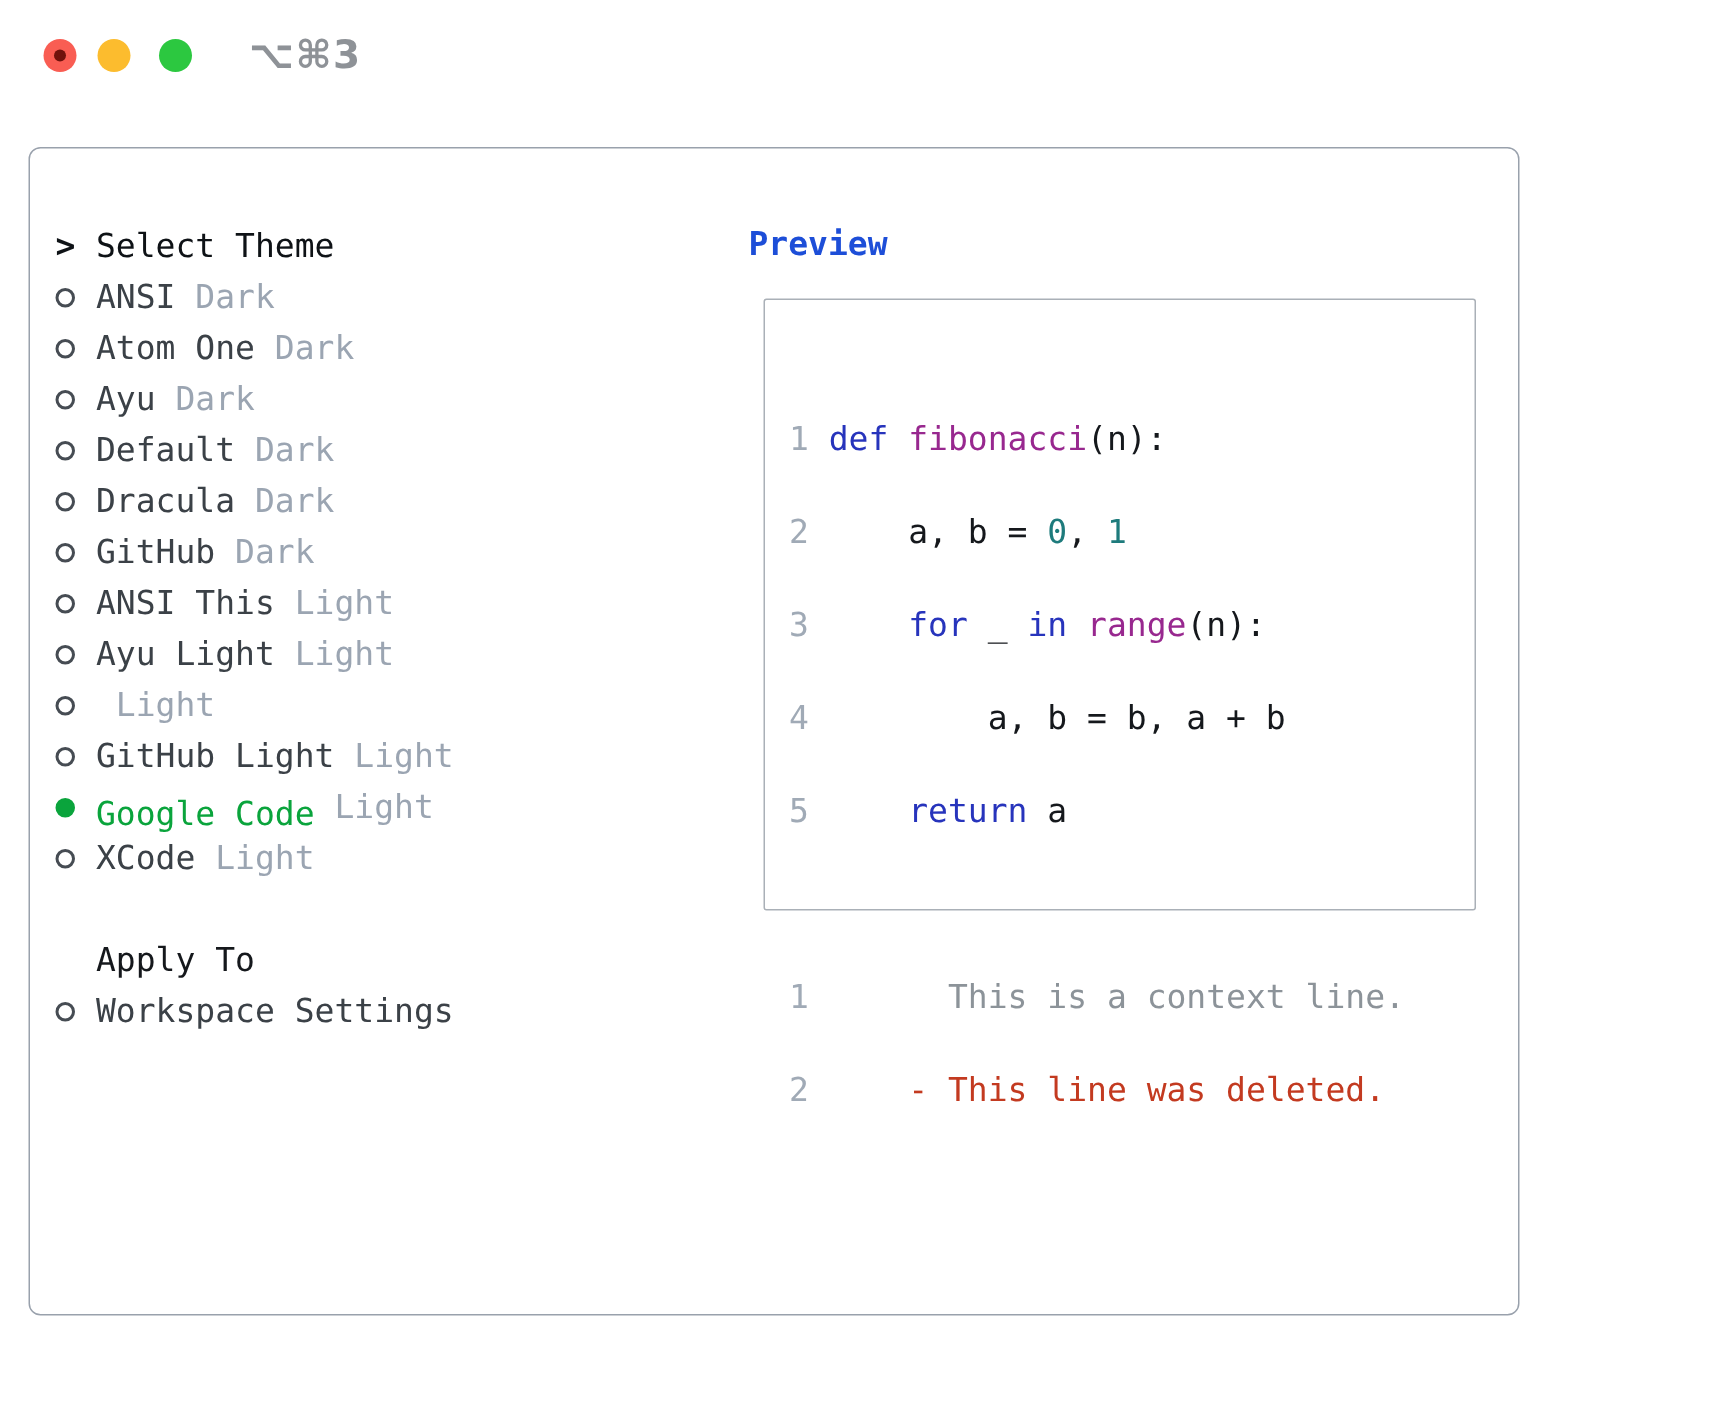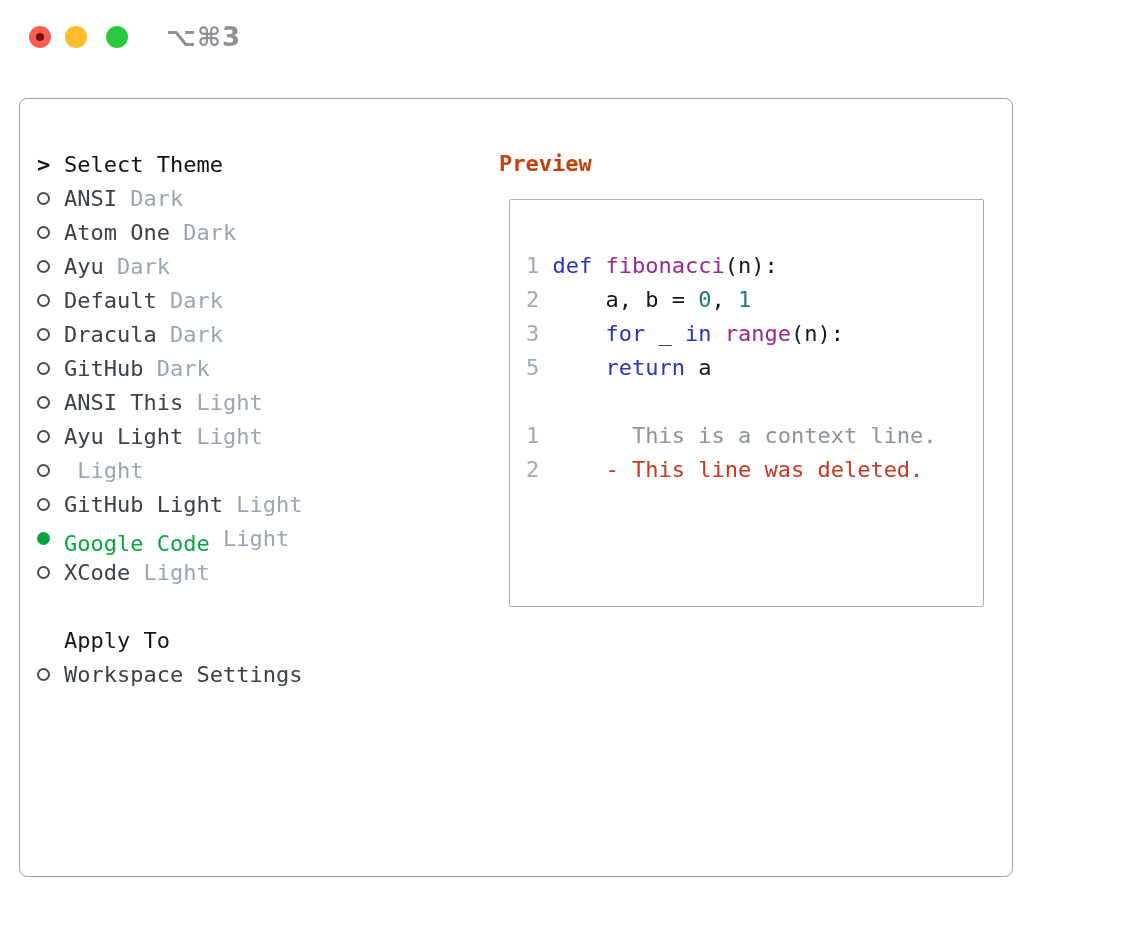--- a/index.html
+++ b/index.html
@@ -30,25 +30,25 @@
   .tvariant{color:#9ba5b2;}
   .apply-label{color:#15181c;}
   .ring{width:13px;height:13px;box-sizing:border-box;border:2px solid #464c53;border-radius:50%;display:inline-block;}
   .ring.sel{background:var(--accent,#0aa43c);border-color:var(--accent,#0aa43c);}
   .spacer{height:34px;}
   .help{color:#9ba5b2;}
   .help div{height:34px;line-height:34px;white-space:pre;}
 
   
   .preview-title{position:absolute;left:479px;top:48px;height:34px;line-height:34px;
-                 font-weight:bold;color:#c2410c;}
+                 font-weight:bold;color:#1d4ed8;}
   .preview-box{position:absolute;left:489px;top:100px;width:475px;height:408px;box-sizing:border-box;
                border:1.5px solid #aab0b7;border-radius:2px;}
   #code{position:absolute;left:16px;top:49px;}
-  .cline{height:34px;line-height:34px;white-space:pre;}
+  .cline{height:34px;line-height:34px;white-space:pre;margin-top:28px;}
   .ln{color:var(--line-number,#a0aab6);}
 </style>
 </head>
 <body>
 
 <div class="window">
 
   <div class="titlebar">
     <span class="light red">
         <span class="dot"></span>
@@ -94,20 +94,21 @@
 
     </div>
 
     <div class="preview-title">Preview</div>
 
     <div class="preview-box">
       <div id="code">
           <div class="cline"><span class="ln">1 </span><span style="color:#2734bc">def</span><span style="color:#15181c"> </span><span style="color:#98288f">fibonacci</span><span style="color:#15181c">(n):</span></div>
           <div class="cline"><span class="ln">2 </span><span style="color:#15181c">    a, b = </span><span style="color:#1e7b7c">0</span><span style="color:#15181c">, </span><span style="color:#1e7b7c">1</span></div>
           <div class="cline"><span class="ln">3 </span><span style="color:#15181c">    </span><span style="color:#2734bc">for</span><span style="color:#15181c"> _ </span><span style="color:#2734bc">in</span><span style="color:#15181c"> </span><span style="color:#98288f">range</span><span style="color:#15181c">(n):</span></div>
+          <div class="cline"><span class="ln">4 </span><span style="color:#15181c">        a, b = b, a + b</span></div>
           <div class="cline"><span class="ln">5 </span><span style="color:#15181c">    </span><span style="color:#2734bc">return</span><span style="color:#15181c"> a</span></div>
           <div class="cline"><span class="ln"></span></div>
           <div class="cline"><span class="ln">1 </span><span style="color:#8c9399">      This is a context line.</span></div>
           <div class="cline"><span class="ln">2 </span><span style="color:#c33a20">    - This line was deleted.</span></div>
         </div>
     </div>
 
   </div>
 </div>
 

